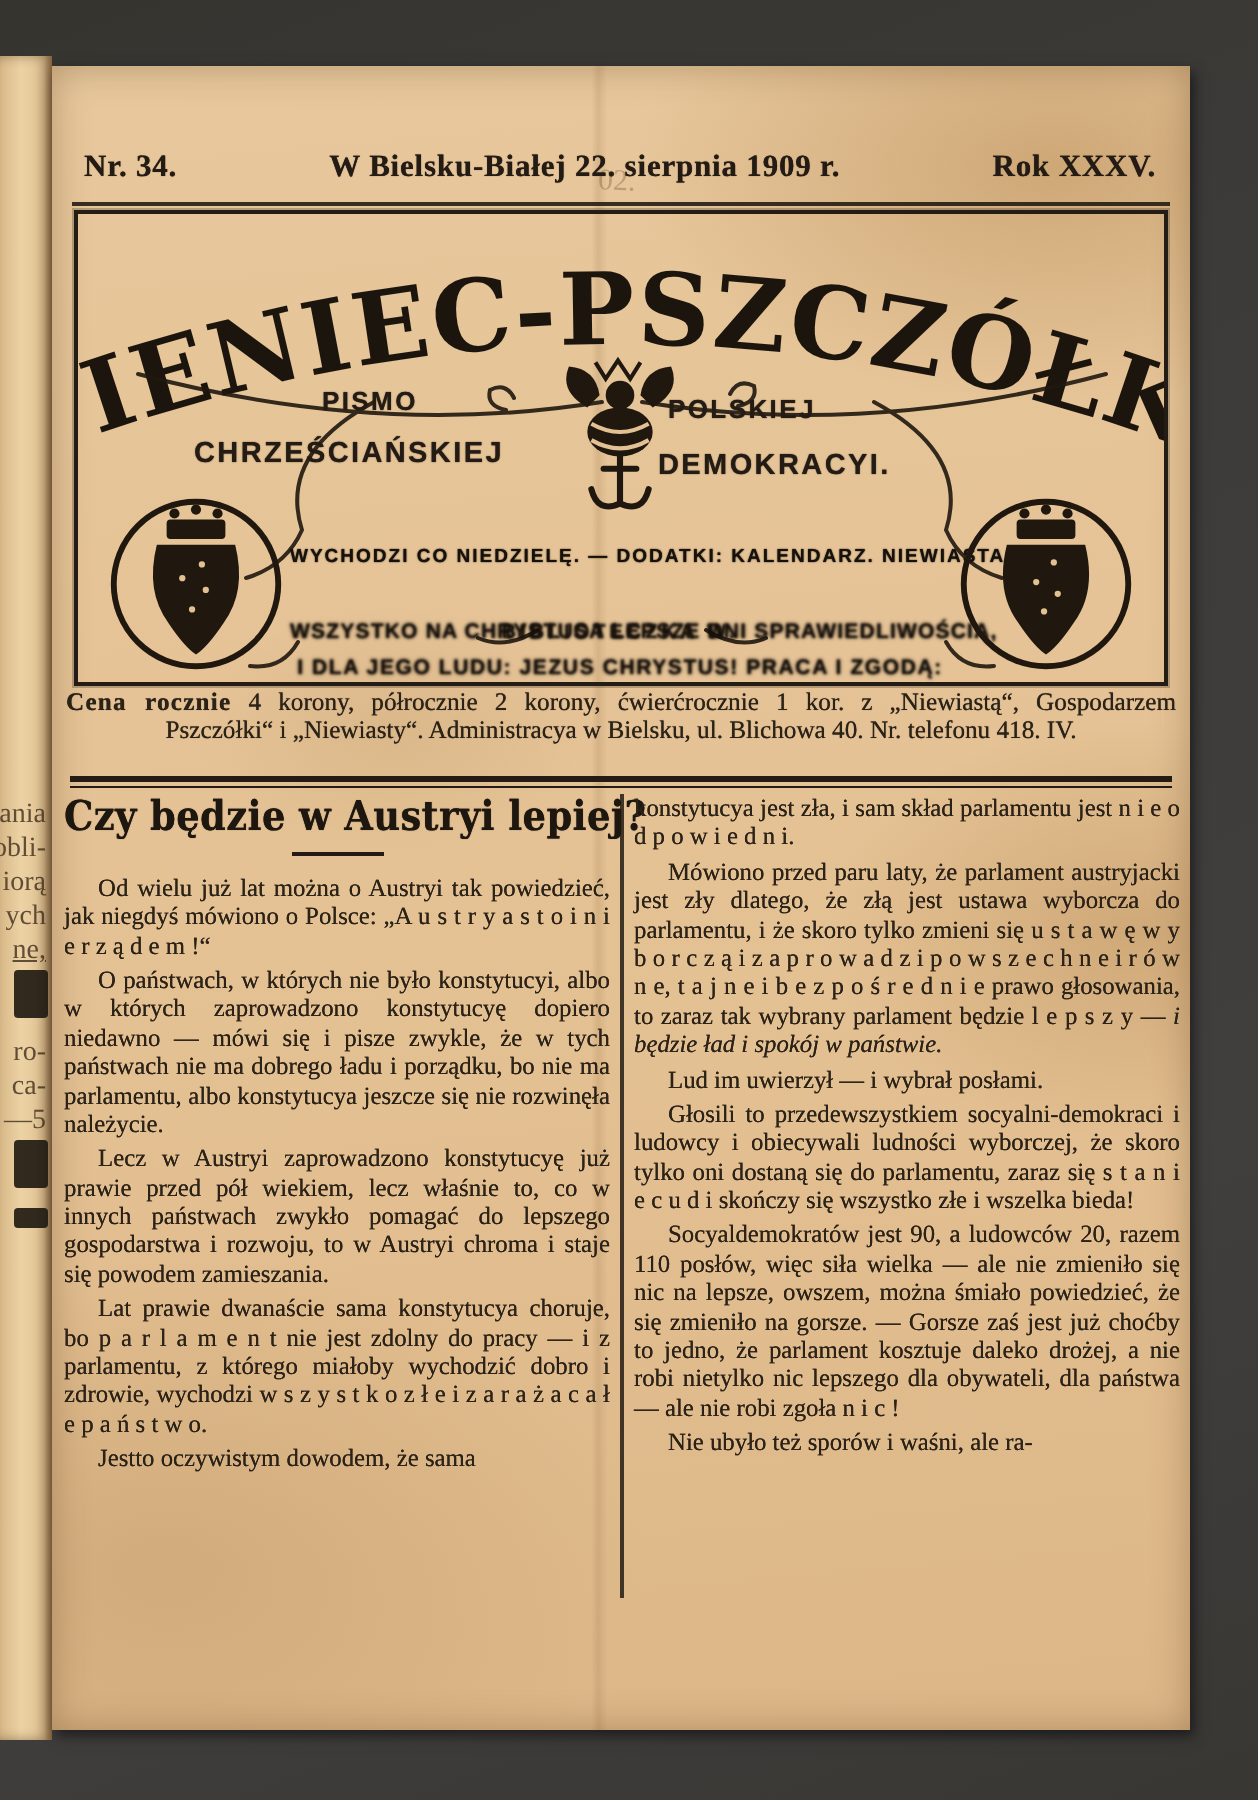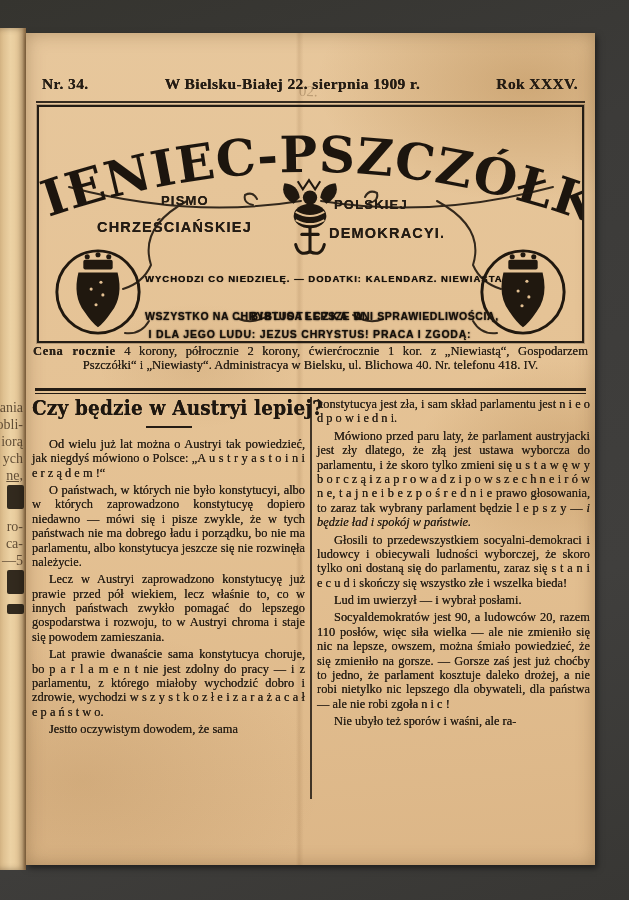--- a/index.html
+++ b/index.html
@@ -220,21 +220,21 @@
           <p class="para"><span>O państwach, w których nie było konstytucyi, albo w których zaprowadzono konstytucyę dopiero niedawno — mówi się i pisze zwykle, że w tych państwach nie ma dobrego ładu i porządku, bo nie ma parlamentu, albo konstytucya jeszcze się nie rozwinęła należycie.</span></p>
           <p class="para"><span>Lecz w Austryi zaprowadzono konstytucyę już prawie przed pół wiekiem, lecz właśnie to, co w innych państwach zwykło pomagać do lepszego gospodarstwa i rozwoju, to w Austryi chroma i staje się powodem zamieszania.</span></p>
           <p class="para"><span>Lat prawie dwanaście sama konstytucya choruje, bo p a r l a m e n t nie jest zdolny do pracy — i z parlamentu, z którego miałoby wychodzić dobro i zdrowie, wychodzi w s z y s t k o  z ł e  i  z a r a ż a  c a ł e  p a ń s t w o.</span></p>
           <p class="para"><span>Jestto oczywistym dowodem, że sama</span></p>
         </div>
     </div>
     <div class="col right">
       <div id="right-paras">
           <p class="para noindent"><span>konstytucya jest zła, i sam skład parlamentu jest n i e o d p o w i e d n i.</span></p>
           <p class="para"><span>Mówiono przed paru laty, że parlament austryjacki jest zły dlatego, że złą jest ustawa wyborcza do parlamentu, i że skoro tylko zmieni się u s t a w ę  w y b o r c z ą  i  z a p r o w a d z i  p o w s z e c h n e  i  r ó w n e,  t a j n e  i  b e z p o ś r e d n i e prawo głosowania, to zaraz tak wybrany parlament będzie l e p s z y — </span><span class="ital">i będzie ład i spokój w państwie.</span></p>
+          <p class="para"><span>Lud im uwierzył — i wybrał posłami.</span></p>
           <p class="para"><span>Głosili to przedewszystkiem socyalni-demokraci i ludowcy i obiecywali ludności wyborczej, że skoro tylko oni dostaną się do parlamentu, zaraz się s t a n i e  c u d  i skończy się wszystko złe i wszelka bieda!</span></p>
-          <p class="para"><span>Lud im uwierzył — i wybrał posłami.</span></p>
           <p class="para"><span>Socyaldemokratów jest 90, a ludowców 20, razem 110 posłów, więc siła wielka — ale nie zmieniło się nic na lepsze, owszem, można śmiało powiedzieć, że się zmieniło na gorsze. — Gorsze zaś jest już choćby to jedno, że parlament kosztuje daleko drożej, a nie robi nietylko nic lepszego dla obywateli, dla państwa — ale nie robi zgoła n i c !</span></p>
           <p class="para"><span>Nie ubyło też sporów i waśni, ale ra-</span></p>
         </div>
     </div>
   </div>
 
 </div>
 
 </body></html>

